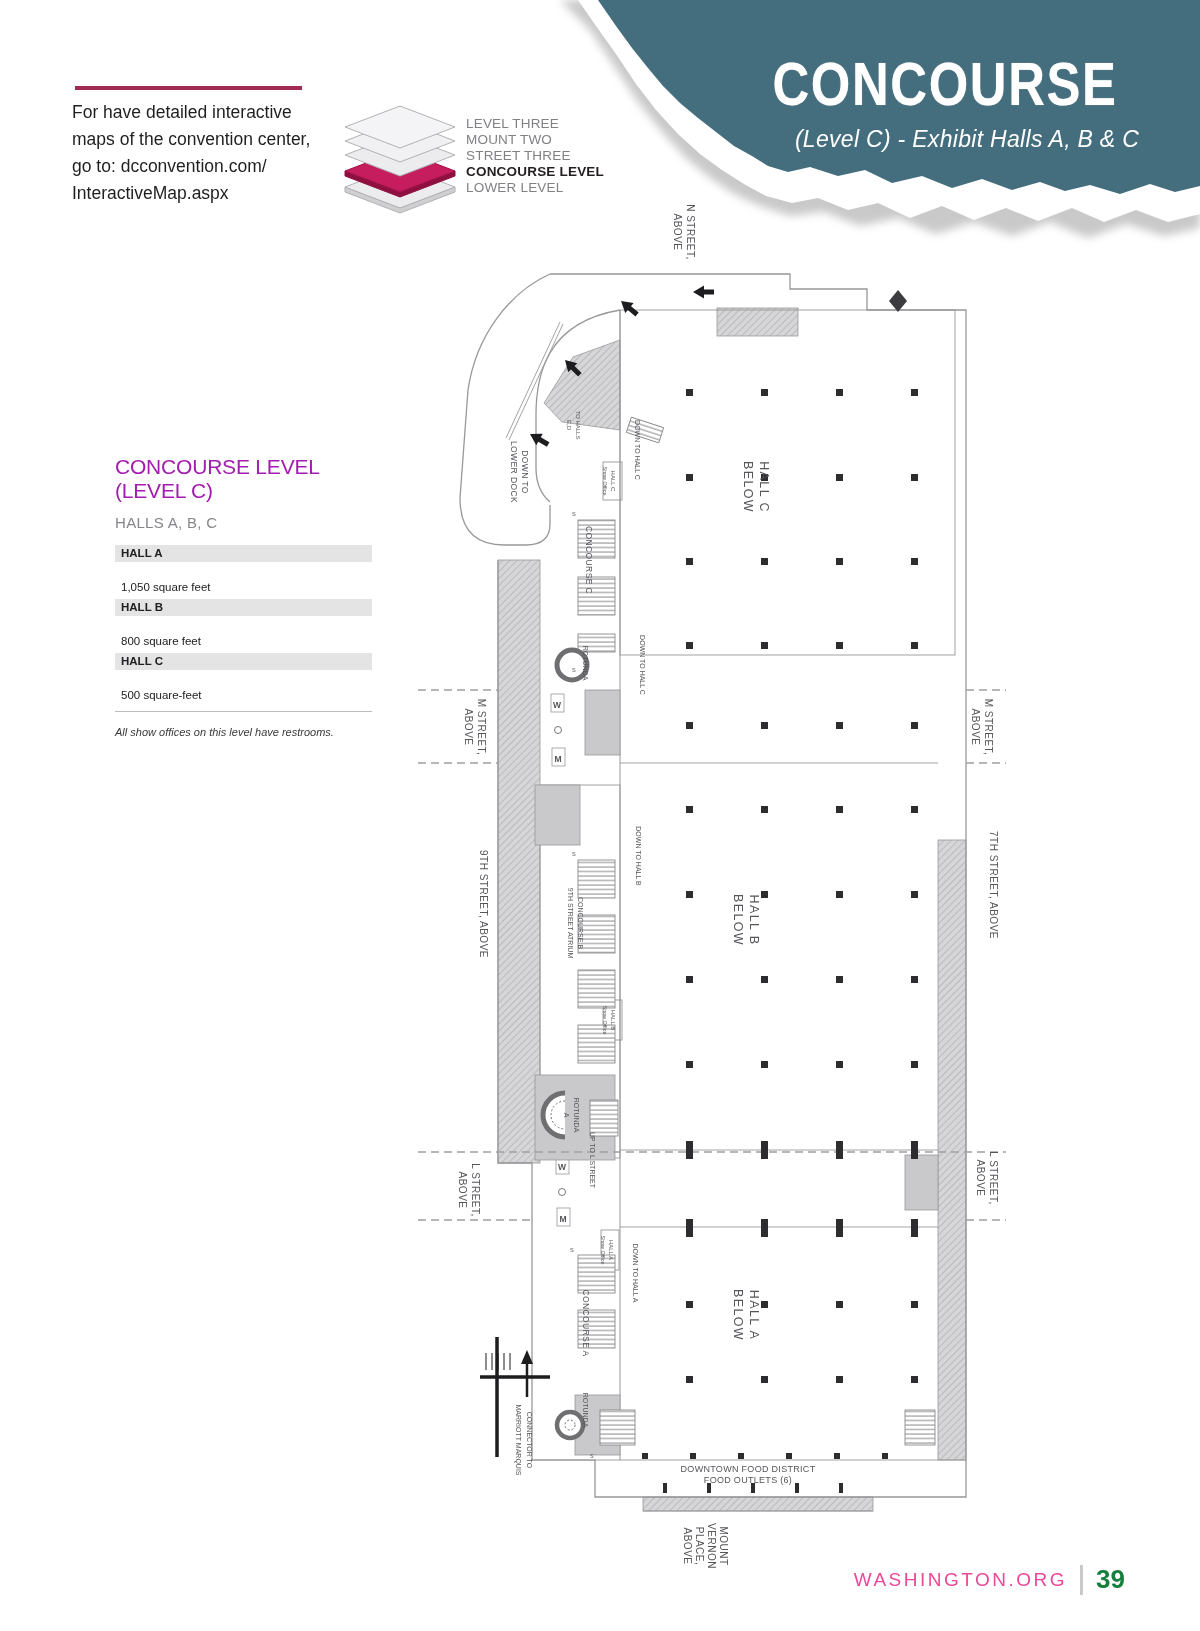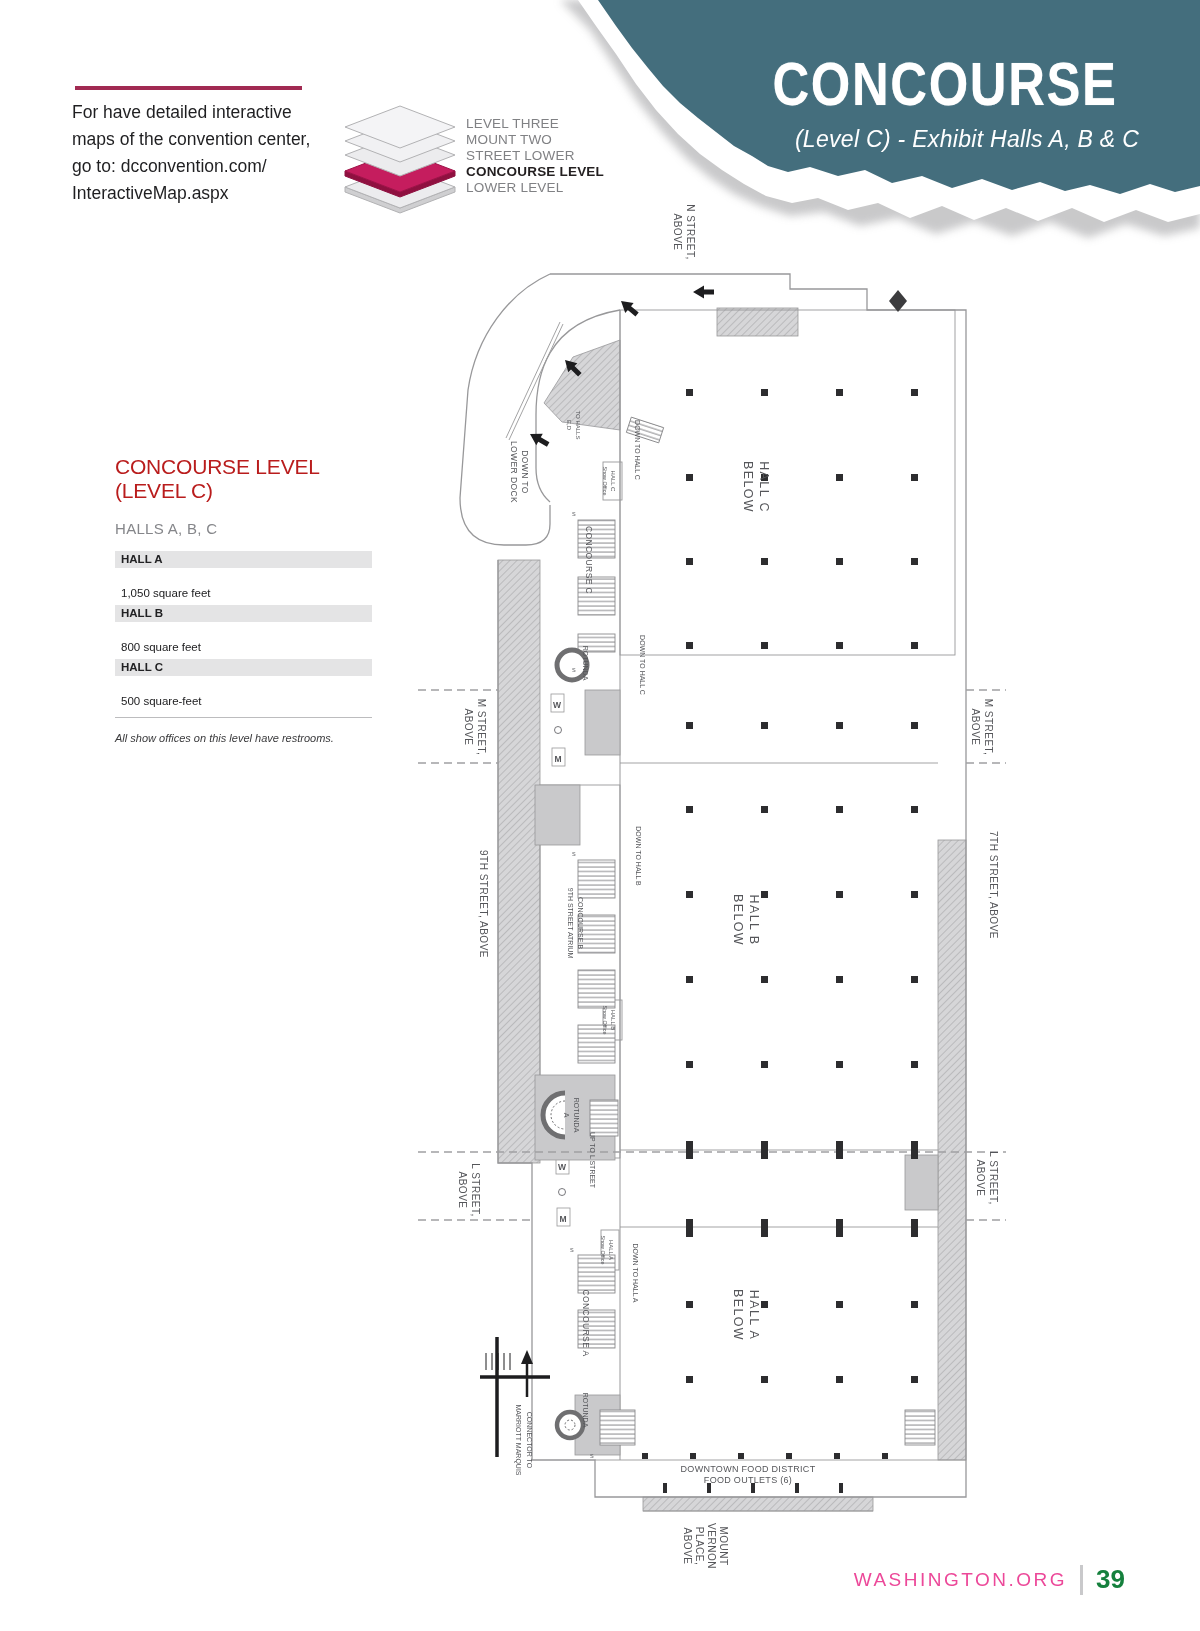--- a/index.html
+++ b/index.html
@@ -20,22 +20,22 @@
   .banner { position:absolute; left:520px; top:0; width:680px; height:262px; }
   .banner svg { position:absolute; left:0; top:0; }
   .banner-title { position:absolute; left:170px; right:0; top:48px; text-align:center;
     color:#fff; font-size:62px; font-weight:bold; letter-spacing:2px;
     transform:scaleX(.82); transform-origin:center; text-shadow:0 0 1px rgba(255,255,255,.6); }
   .banner-sub { position:absolute; left:214px; right:0; top:126px; text-align:center;
     color:#fff; font-size:23px; font-style:italic; letter-spacing:.3px; }
 
   
   .info { position:absolute; left:115px; top:455px; width:257px; }
-  .info-title { font-size:21px; color:#b91c1c; letter-spacing:-.2px; font-weight:normal; }
-  .info-sub { font-size:15px; color:#85868a; margin-top:17px; letter-spacing:.3px; }
+  .info-title { font-size:21px; color:#a21caf; letter-spacing:-.2px; font-weight:normal; }
+  .info-sub { font-size:15px; color:#85868a; margin-top:11px; letter-spacing:.3px; }
   .hall-list { margin-top:14px; }
   .hall-band { background:#e4e4e5; color:#212123; font-weight:bold; font-size:11.5px; padding:2px 6px 3px; }
   .hall-val { font-size:11.5px; color:#212123; padding:3px 6px 6px;margin-top:16px; }
   .info-note { margin-top:4px; border-top:1px solid #bcbcbe; padding-top:14px;
     font-style:italic; font-size:11px; color:#39393b; }
 
   
   .map { position:absolute; left:410px; top:200px; width:600px; height:1375px; }
   .map svg text { font-family:"Liberation Sans",sans-serif; fill:#55565a; }
   .lbl-street { font-size:10px; letter-spacing:.5px; }
@@ -90,21 +90,21 @@
       <path d="M7,73 L62,94 L117,73 L117,78 L62,99 L7,78 Z" fill="#8f1040" stroke="#8f1040"></path>
       <path d="M7,73 L62,52 L117,73 L62,94 Z" fill="#c51d5e" stroke="#9e1248"></path>
       <path d="M7,57 L62,36 L117,57 L62,78 Z" fill="#ececee" stroke="#b2b2b4"></path>
       <path d="M7,43 L62,22 L117,43 L62,64 Z" fill="#f1f1f3" stroke="#b2b2b4"></path>
       <path d="M7,29 L62,8 L117,29 L62,50 Z" fill="#f4f4f6" stroke="#b2b2b4"></path>
     </g>
   </svg>
   <div class="level-key">
     <div>LEVEL THREE</div>
     <div>MOUNT TWO</div>
-    <div>STREET LOWER</div>
+    <div>STREET THREE</div>
     <div class="hl">CONCOURSE LEVEL</div>
     <div>LOWER LEVEL</div>
   </div>
 
   <div class="info">
     <h2 class="info-title">CONCOURSE LEVEL (LEVEL C)</h2>
     <div class="info-sub">HALLS A, B, C</div>
     <div class="hall-list">
       <div class="hall-band">HALL A</div>
       <div class="hall-val">1,050 square feet</div>

